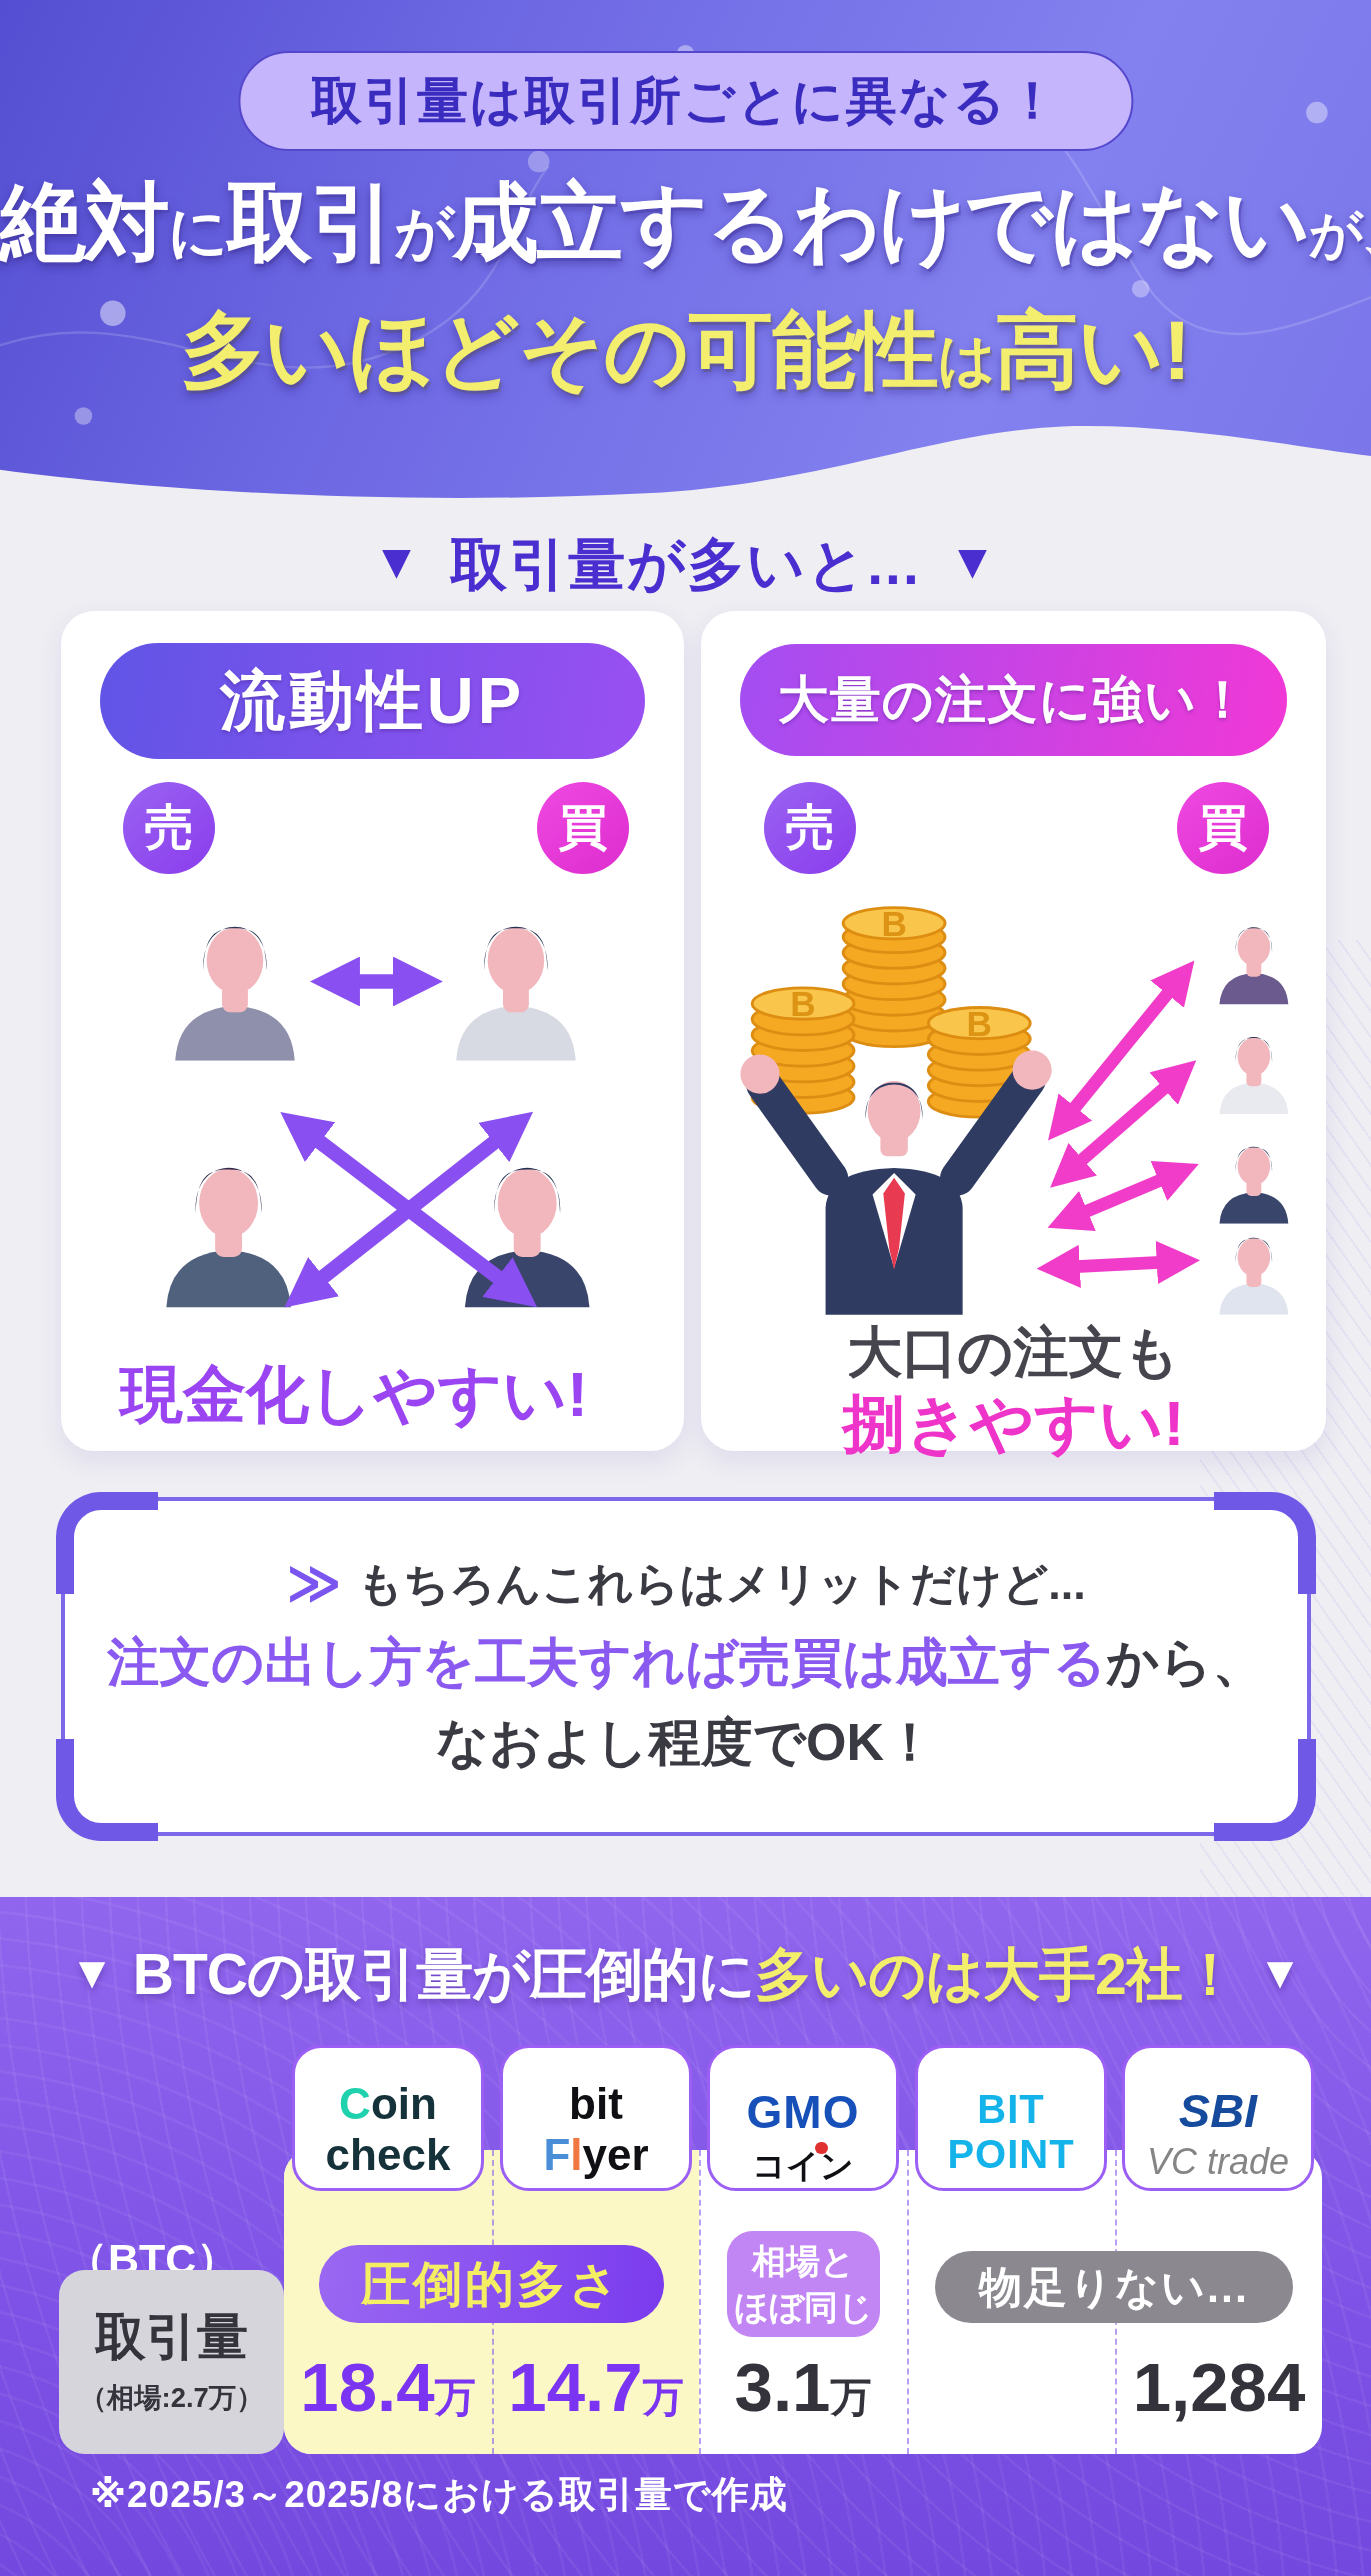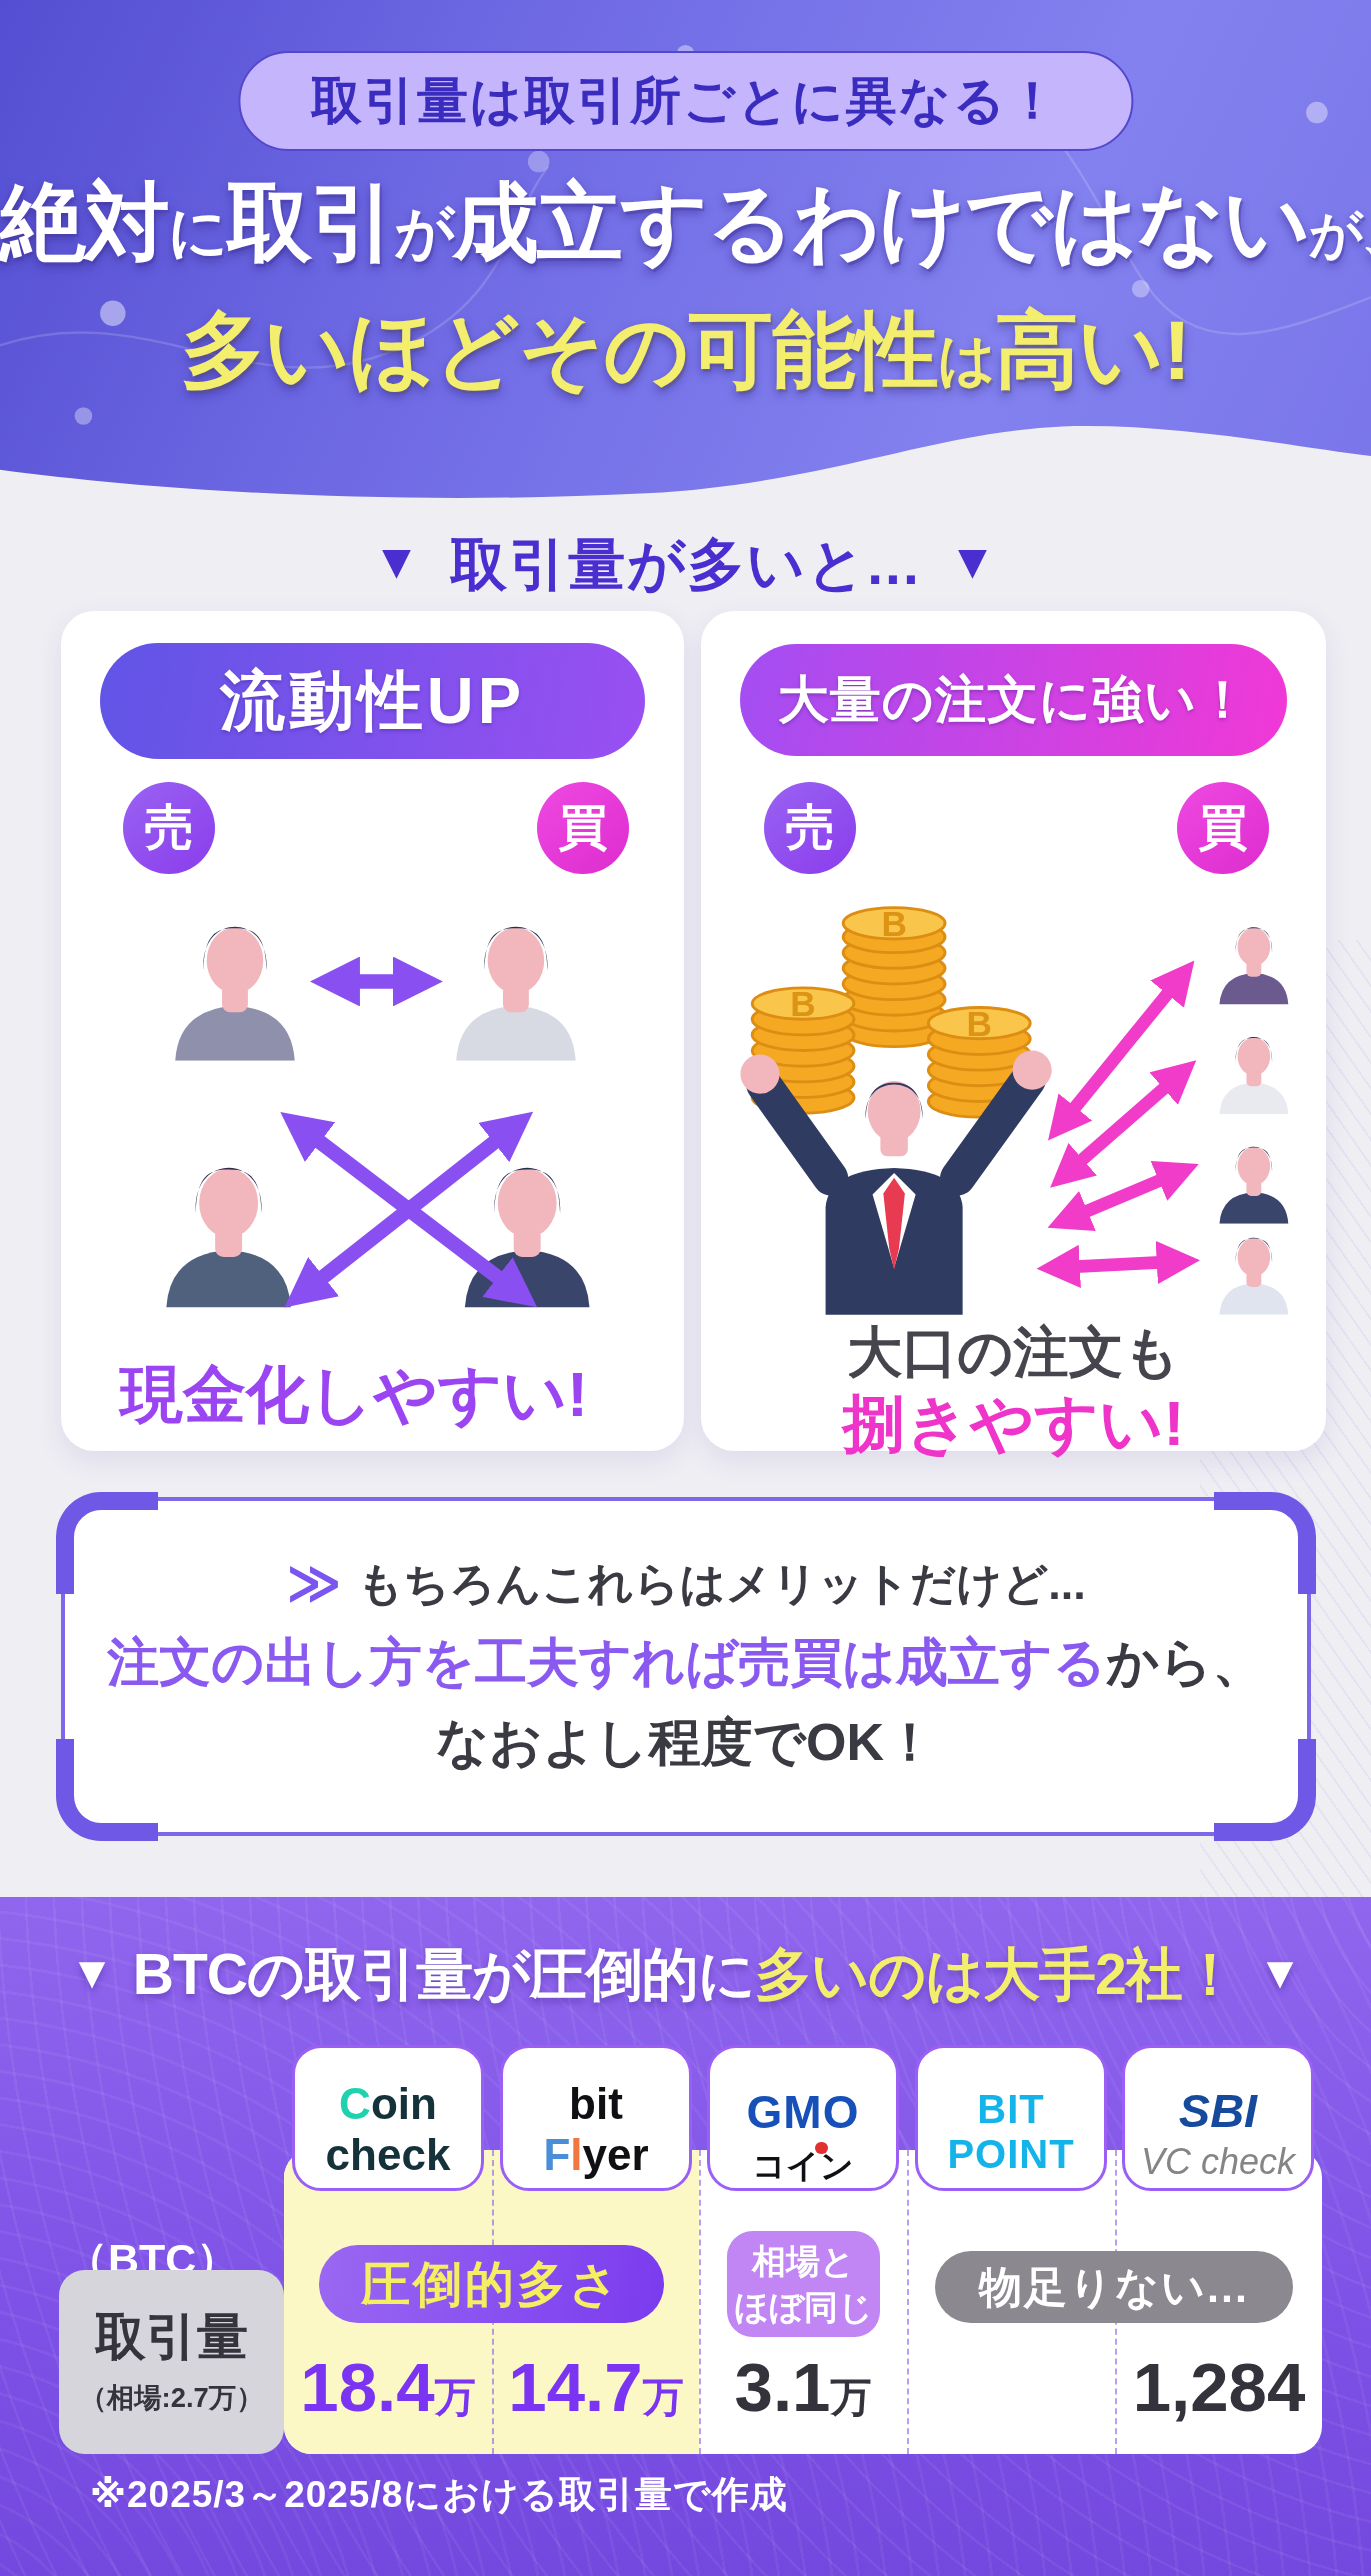--- a/index.html
+++ b/index.html
@@ -312,21 +312,21 @@
   <div class="abs logo-card lc3">
     <div class="logo-line gmo-top">GMO</div>
     <div class="gmo-bottom"><span>コイン</span><span class="gmo-dot"></span></div>
   </div>
   <div class="abs logo-card lc4">
     <div class="pad logo-line bp-line">BIT</div>
     <div class="logo-line bp-line">POINT</div>
   </div>
   <div class="abs logo-card lc5">
     <div class="logo-line sbi-top">SBI</div>
-    <div class="logo-line sbi-bottom">VC check</div>
+    <div class="logo-line sbi-bottom">VC trade</div>
   </div>
 
   <div class="abs unit-label">（BTC）</div>
   <div class="abs row-label-box">
     <div class="row-label">取引量</div>
     <div class="row-sublabel">（相場:2.7万）</div>
   </div>
   <div class="abs pill pill-top2">圧倒的多さ</div>
   <div class="abs pill pill-gmo">
     <div>相場と</div>

